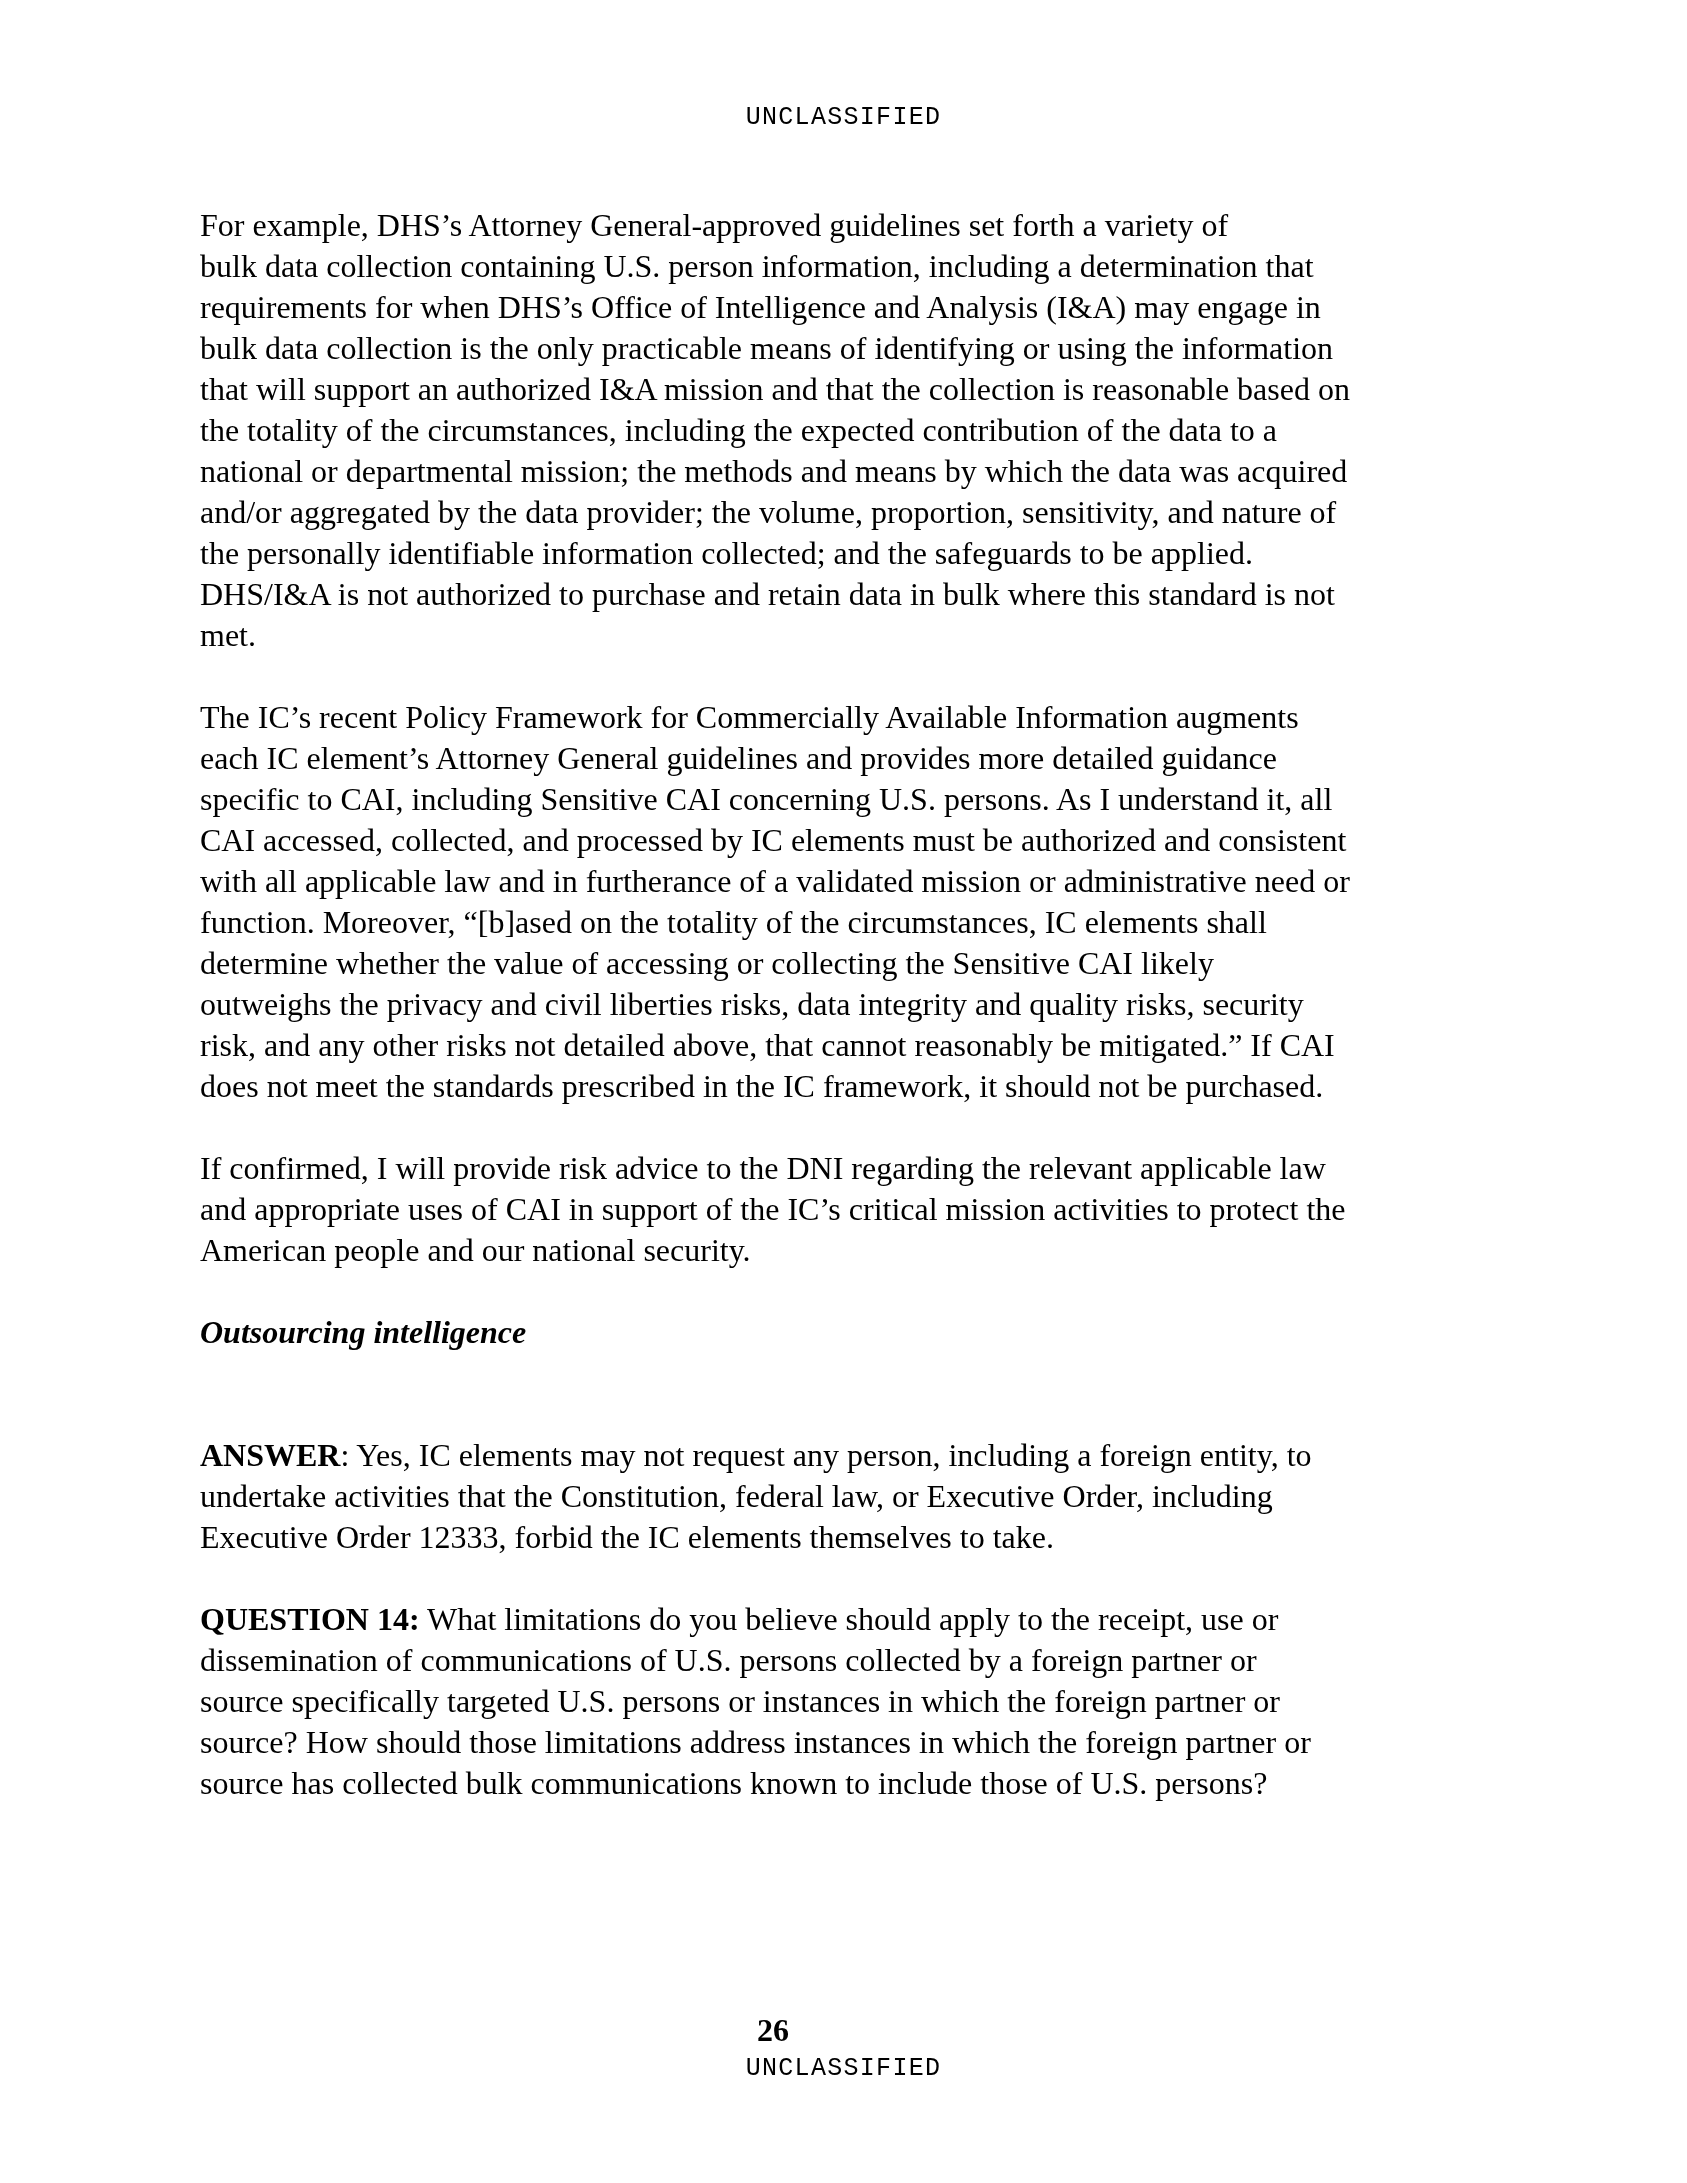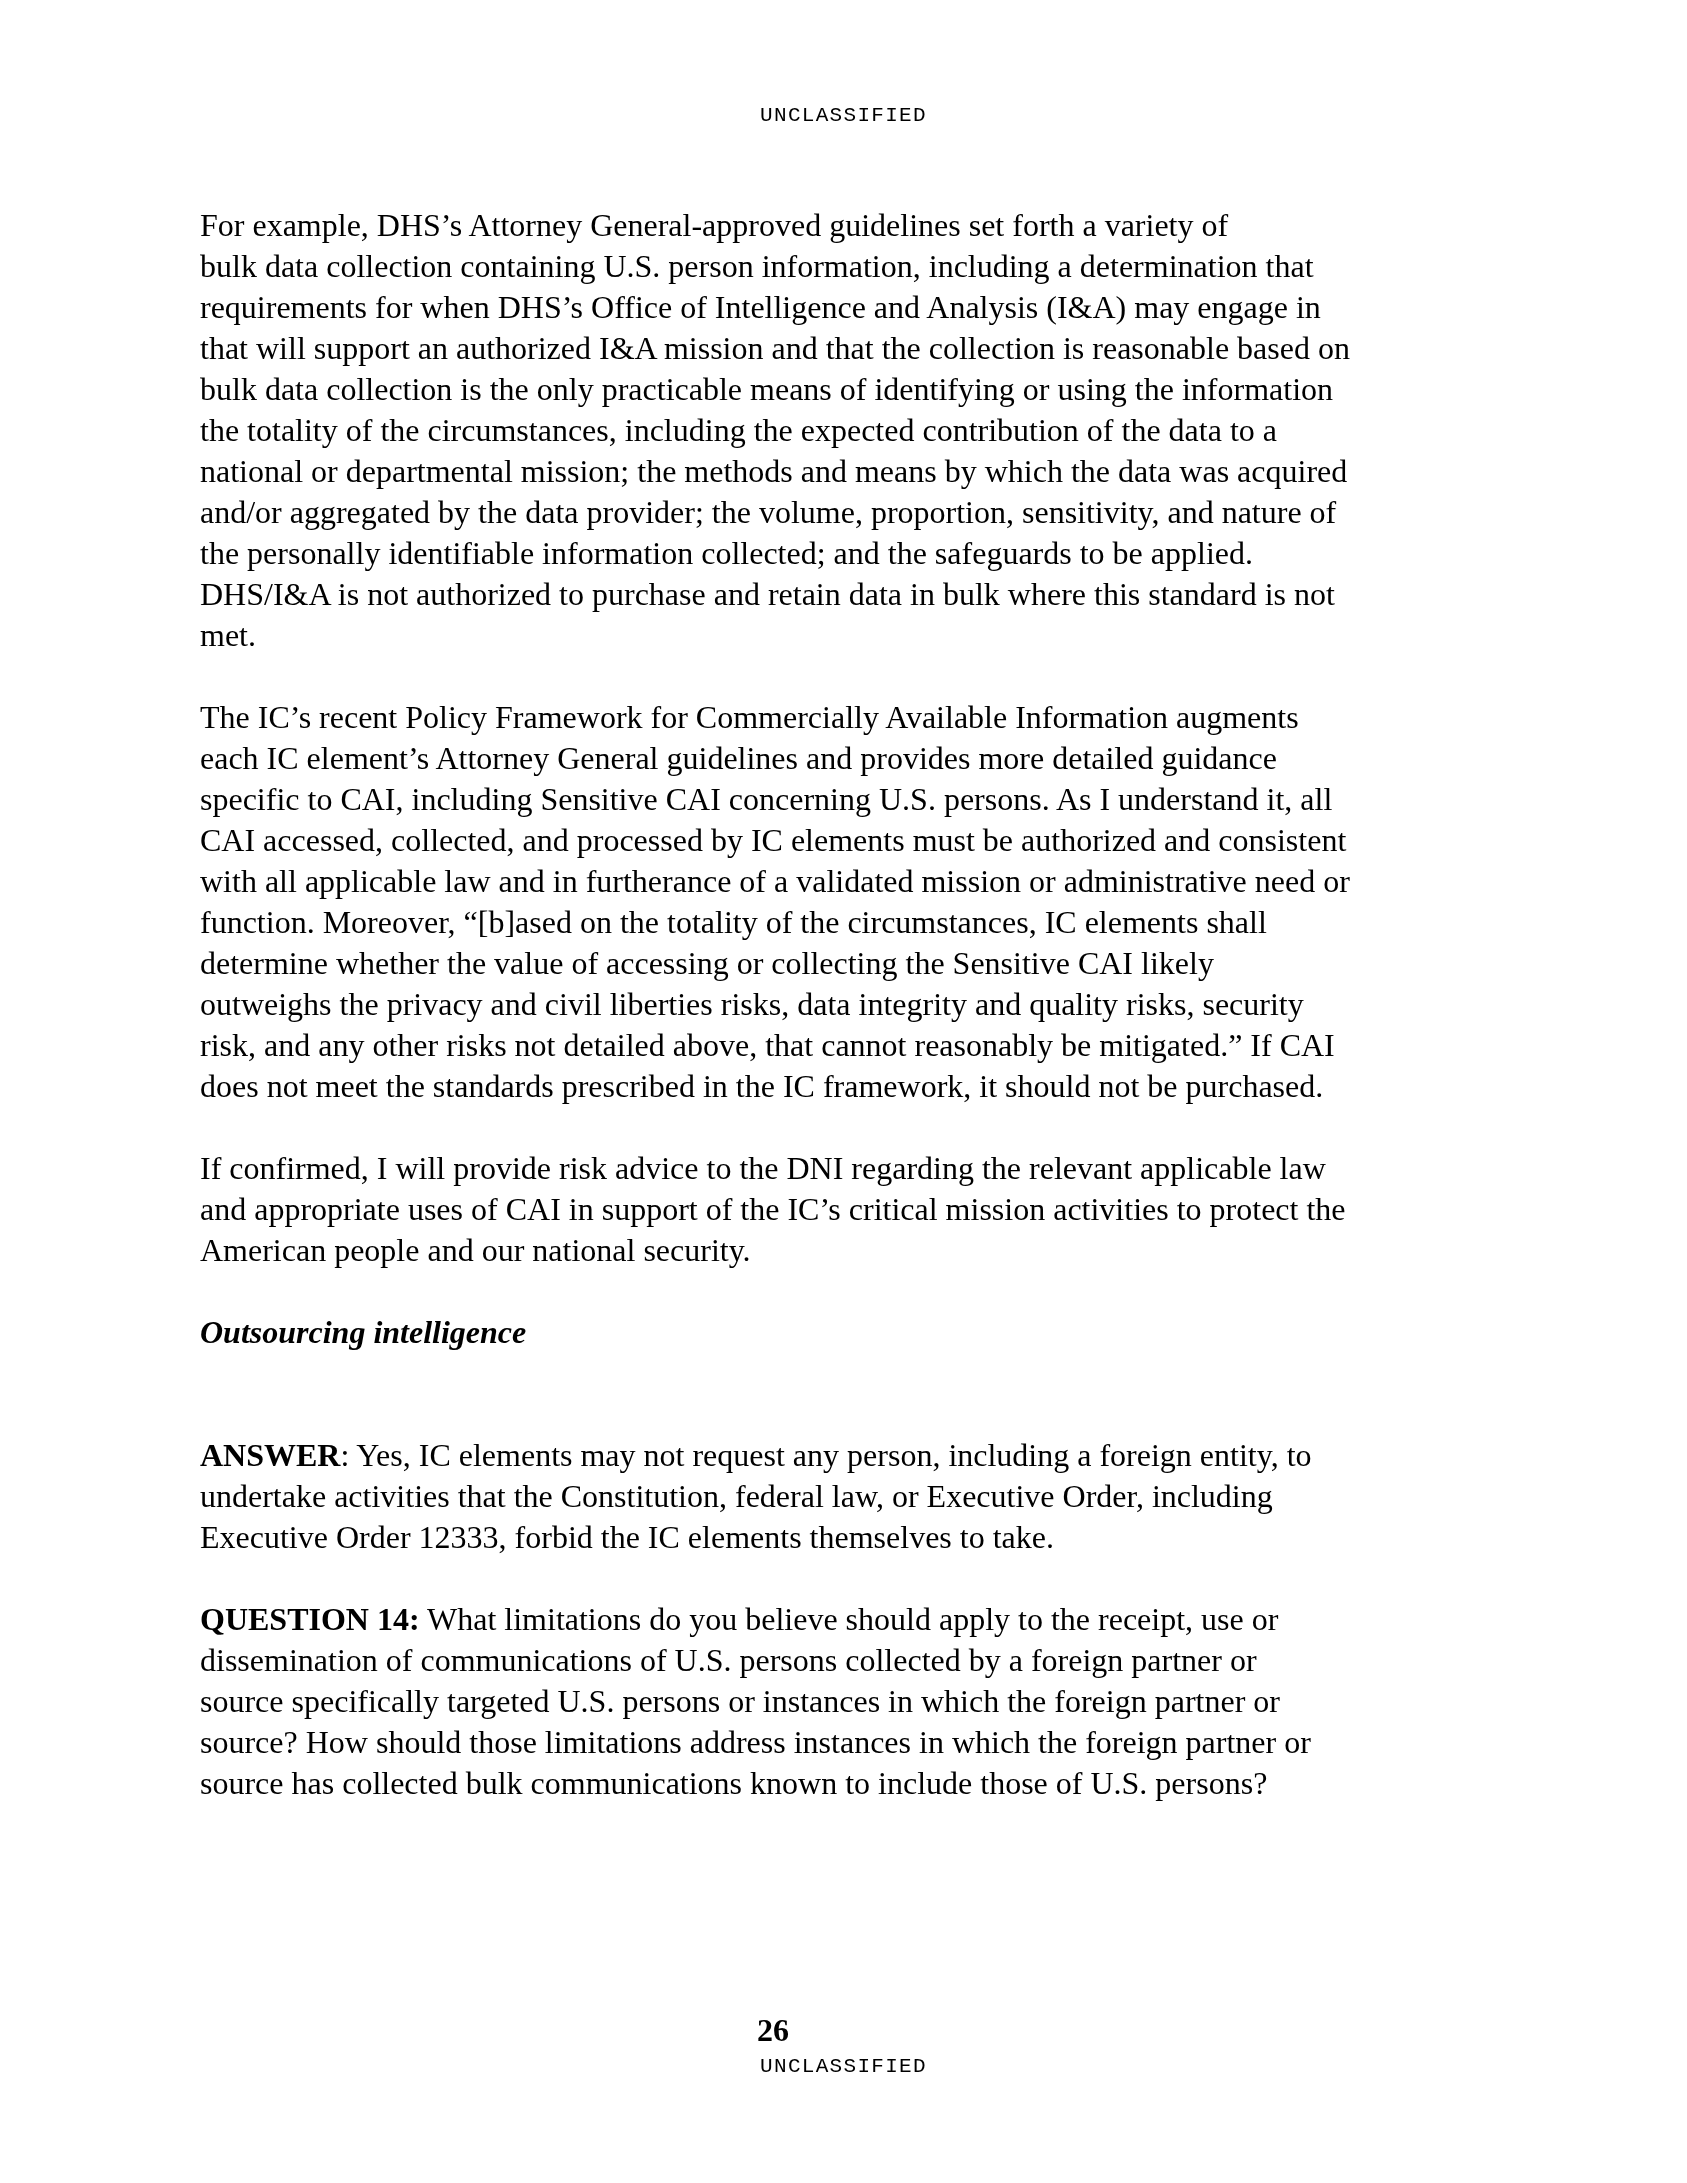--- a/index.html
+++ b/index.html
@@ -14,21 +14,21 @@
       overflow: hidden;
       color: #000000;
       font-family: "Liberation Serif", "DejaVu Serif", serif;
     }
     .classification {
       position: absolute;
       left: 0;
       width: 1687px;
       text-align: center;
       font-family: "Liberation Mono", "DejaVu Sans Mono", monospace;
-      font-size: 21px;
+      font-size: 25px;
       letter-spacing: 1.3px;
       line-height: 1;
     }
     .class-top { top: 105px; }
     .class-bottom { top: 2056px; }
     .page-number {
       position: absolute;
       left: 0;
       width: 1546px;
       top: 2014px;
@@ -67,22 +67,22 @@
 <body>
 
 <div class="classification class-top">UNCLASSIFIED</div>
 
 <div class="content">
 
   <div class="para">
     <span class="line">For example, DHS’s Attorney General-approved guidelines set forth a variety of</span>
     <span class="line">bulk data collection containing U.S. person information, including a determination that</span>
     <span class="line">requirements for when DHS’s Office of Intelligence and Analysis (I&amp;A) may engage in</span>
+    <span class="line">bulk data collection is the only practicable means of identifying or using the information</span>
     <span class="line">that will support an authorized I&amp;A mission and that the collection is reasonable based on</span>
-    <span class="line">bulk data collection is the only practicable means of identifying or using the information</span>
     <span class="line">the totality of the circumstances, including the expected contribution of the data to a</span>
     <span class="line">national or departmental mission; the methods and means by which the data was acquired</span>
     <span class="line">and/or aggregated by the data provider; the volume, proportion, sensitivity, and nature of</span>
     <span class="line">the personally identifiable information collected; and the safeguards to be applied.</span>
     <span class="line">DHS/I&amp;A is not authorized to purchase and retain data in bulk where this standard is not</span>
     <span class="line">met.</span>
   </div>
 
   <div class="gap"></div>
 

